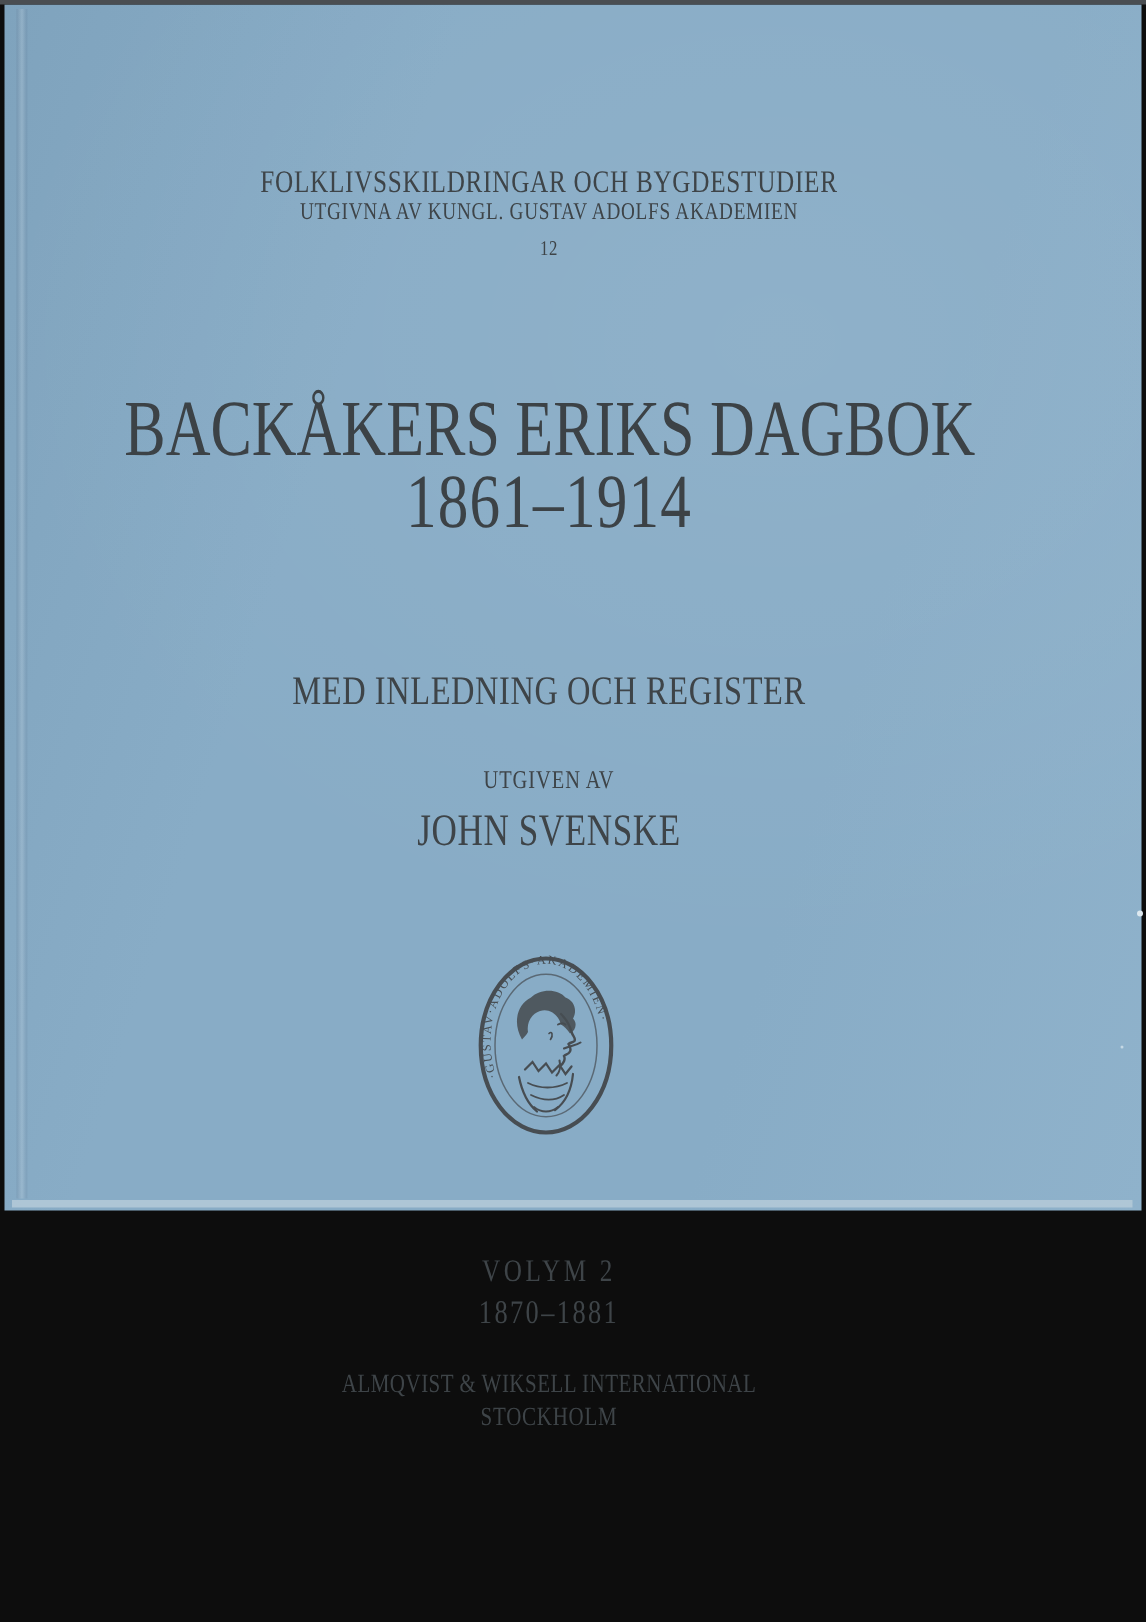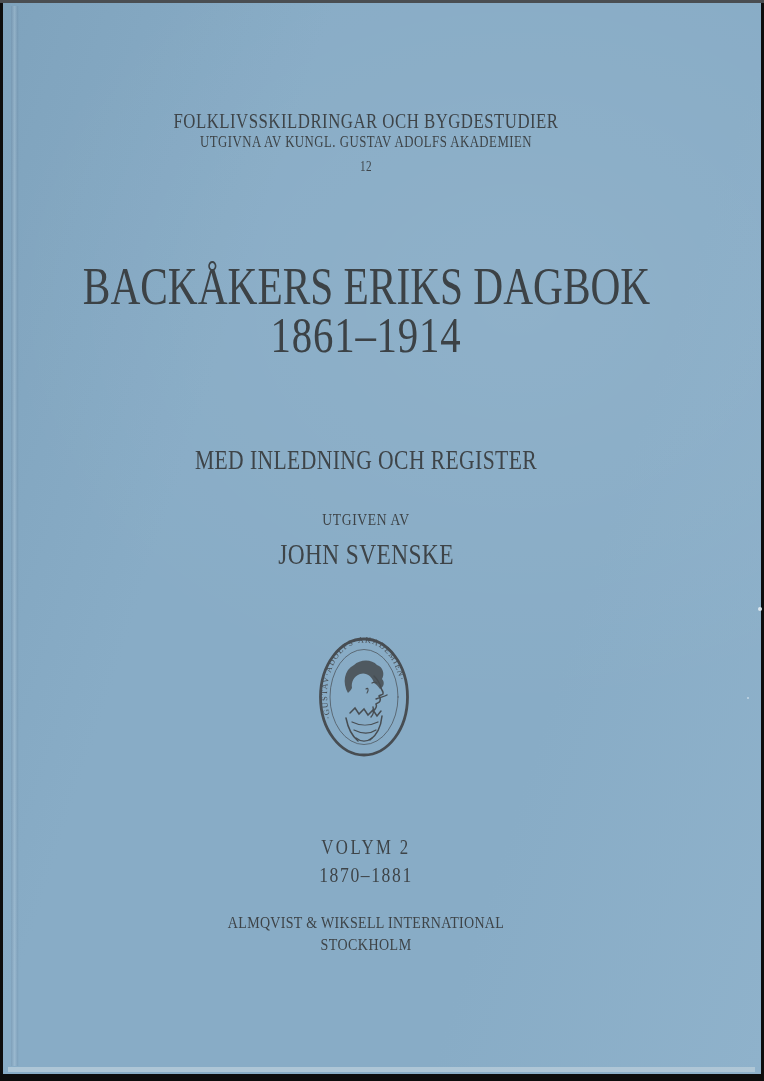--- a/index.html
+++ b/index.html
@@ -12,21 +12,21 @@
     --top-edge:#4a4e52;
     --page-edge:#b5cad8;
   }
   html,body{margin:0;padding:0;background:#000;}
   .frame{
     position:relative;width:764px;height:1081px;overflow:hidden;
     background:var(--edge-black);
     font-family:"Liberation Serif","DejaVu Serif",serif;
   }
   .cover{
-    position:absolute;left:3px;top:3px;width:758px;height:1071px;
+    position:absolute;left:3px;top:3px;width:758px;height:804px;
     background:
       radial-gradient(900px 700px at 68% 28%, rgba(255,255,255,0.06), rgba(255,255,255,0) 60%),
       linear-gradient(108deg, var(--cover-blue-dark) 0%, var(--cover-blue) 30%, var(--cover-blue) 70%, var(--cover-blue-light) 100%);
   }
   .top-edge{position:absolute;left:0;top:0;width:100%;height:3px;background:var(--top-edge);}
   .page-edge{position:absolute;left:5px;right:6px;bottom:2px;height:5px;background:var(--page-edge);opacity:.85;}
   .crease{
     position:absolute;left:8px;top:3px;bottom:8px;width:8px;
     background:linear-gradient(90deg, rgba(0,0,30,0.07), rgba(255,255,255,0.15) 45%, rgba(0,0,30,0.05) 82%, rgba(0,0,0,0));
   }

